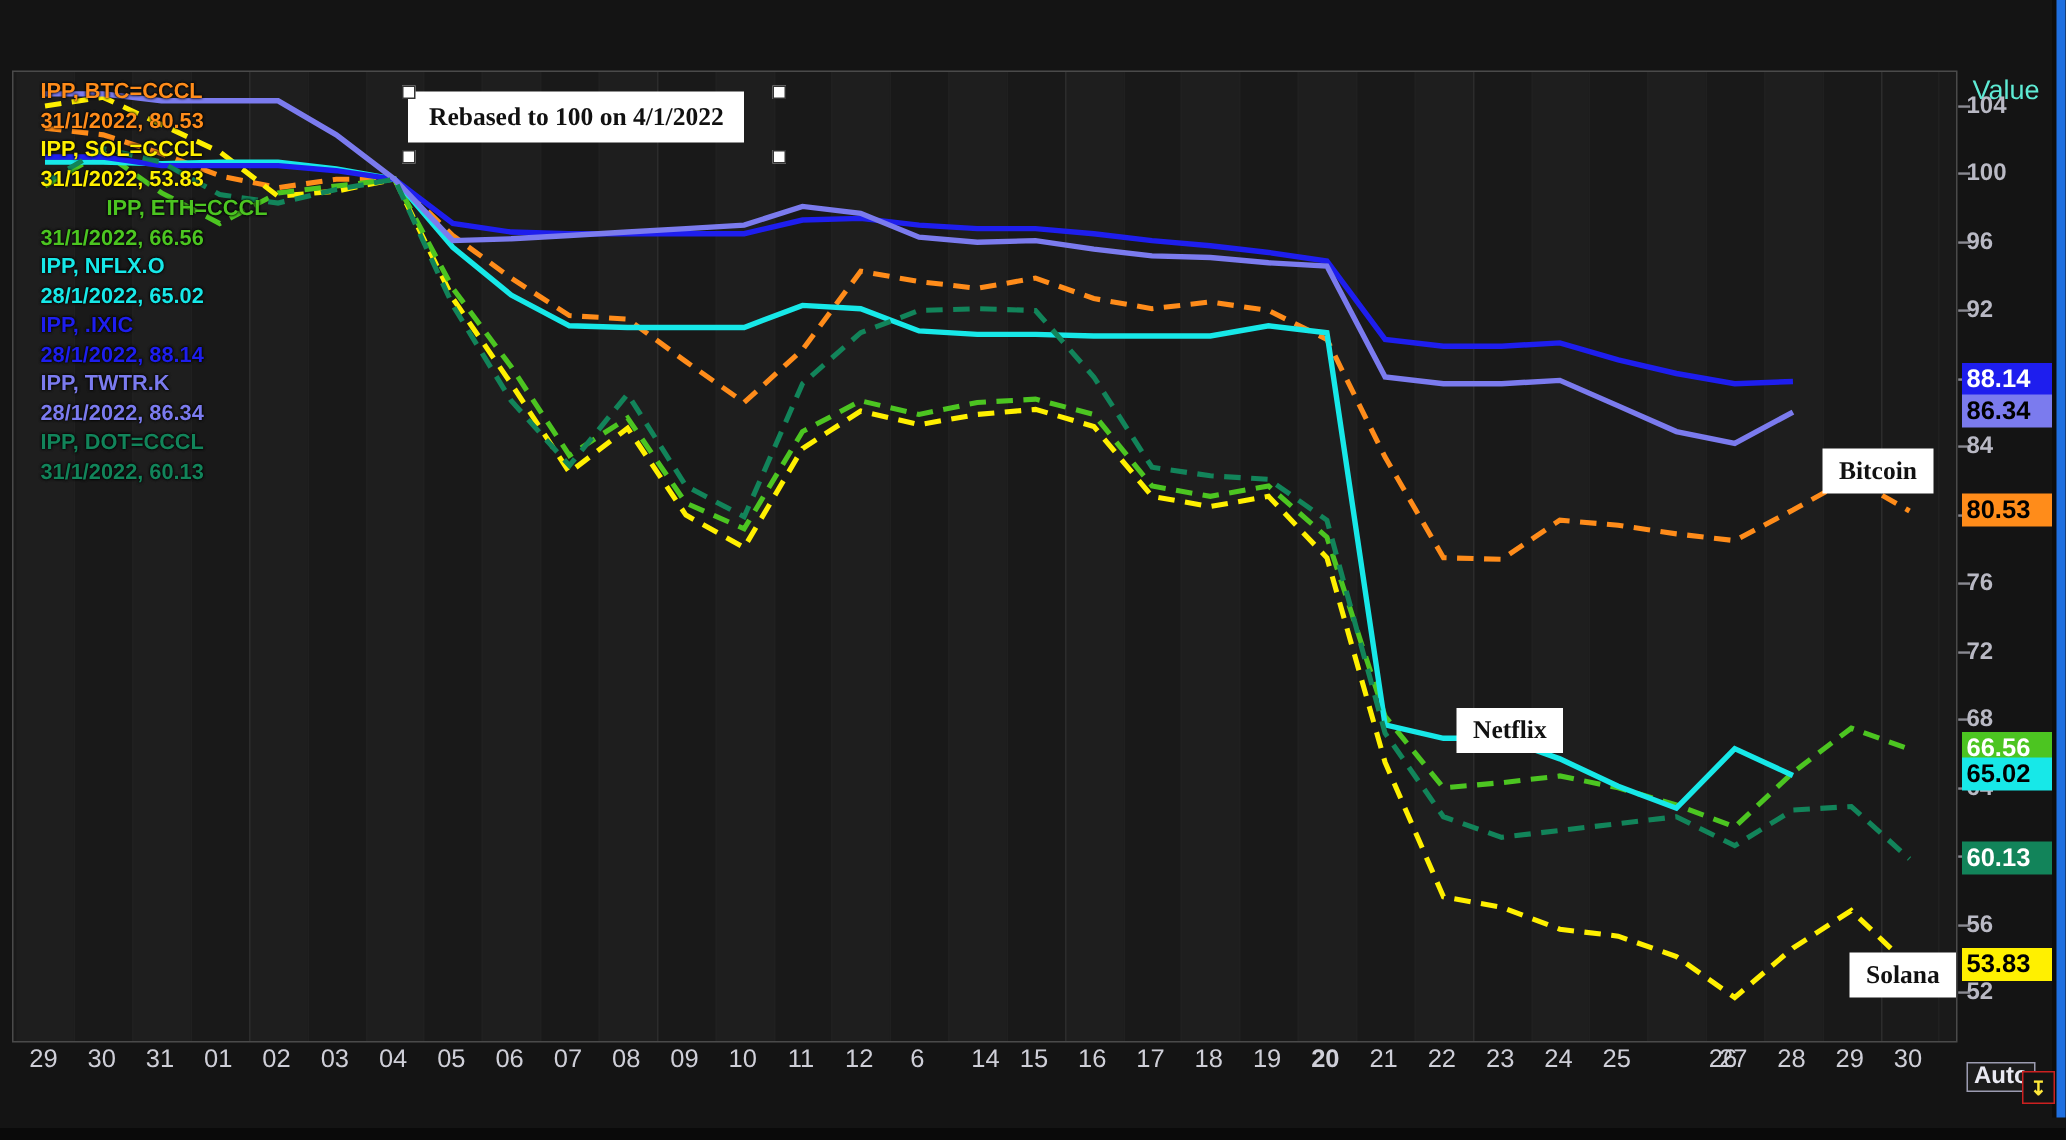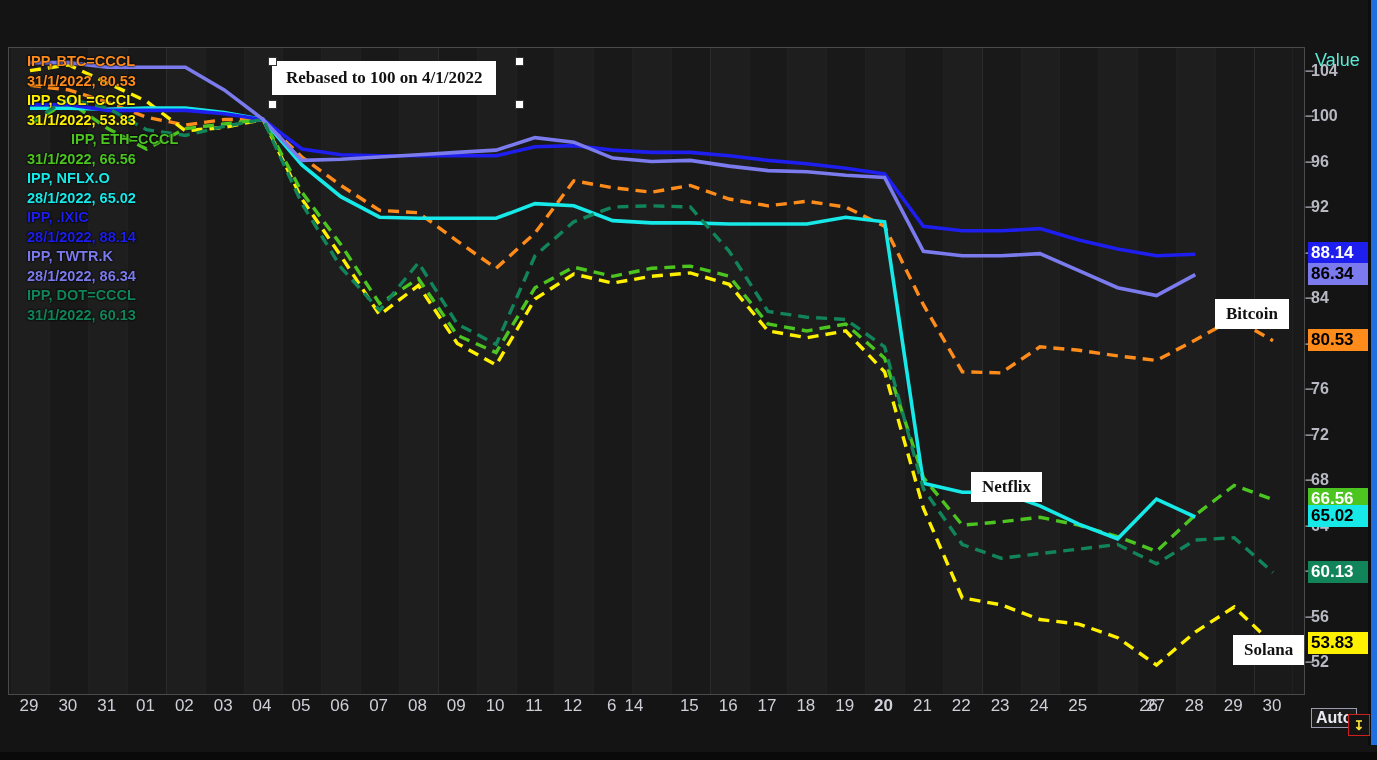--- a/index.html
+++ b/index.html
@@ -235,21 +235,21 @@
       <div class="xtick" style="left: 254.062px;">04</div>
       <div class="xtick" style="left: 292.906px;">05</div>
       <div class="xtick" style="left: 331.75px;">06</div>
       <div class="xtick" style="left: 370.594px;">07</div>
       <div class="xtick" style="left: 409.438px;">08</div>
       <div class="xtick" style="left: 448.281px;">09</div>
       <div class="xtick" style="left: 487.125px;">10</div>
       <div class="xtick" style="left: 525.969px;">11</div>
       <div class="xtick" style="left: 564.812px;">12</div>
       <div class="xtick" style="left: 603.656px;">6</div>
-      <div class="xtick" style="left: 626px;">14</div>
+      <div class="xtick" style="left: 649px;">14</div>
       <div class="xtick" style="left: 681.344px;">15</div>
       <div class="xtick" style="left: 720.188px;">16</div>
       <div class="xtick" style="left: 759.031px;">17</div>
       <div class="xtick" style="left: 797.875px;">18</div>
       <div class="xtick" style="left: 836.719px;">19</div>
       <div class="xtick" style="left: 875.562px; font-weight: bold;">20</div>
       <div class="xtick" style="left: 914.406px;">21</div>
       <div class="xtick" style="left: 953.25px;">22</div>
       <div class="xtick" style="left: 992.094px;">23</div>
       <div class="xtick" style="left: 1030.94px;">24</div>

